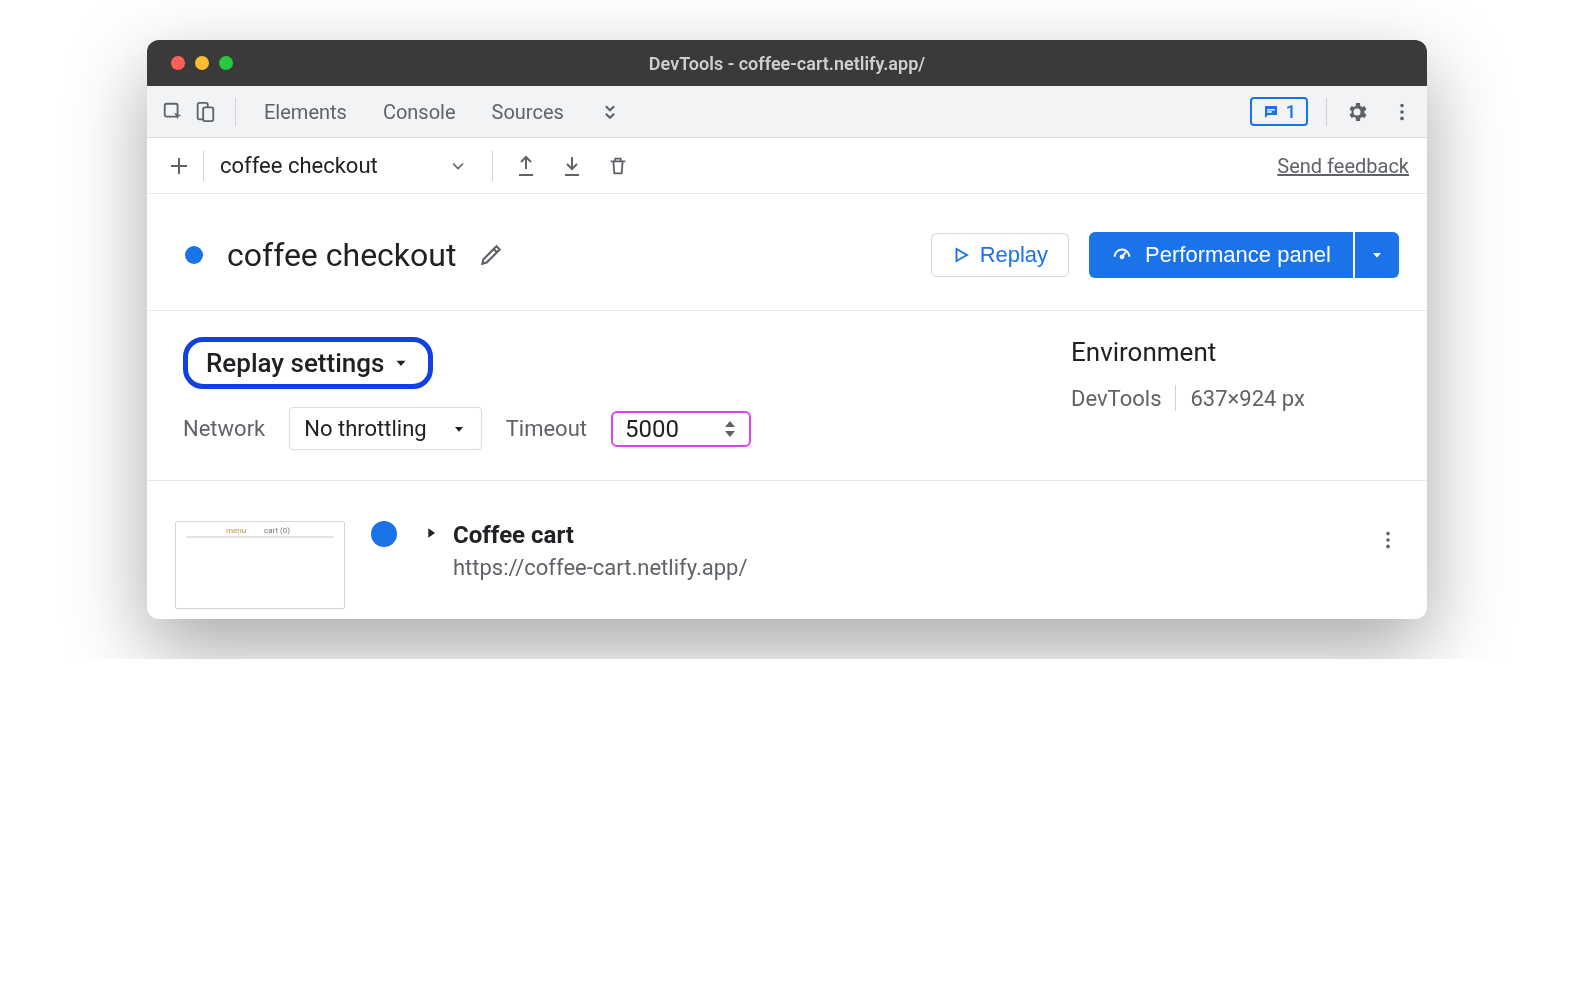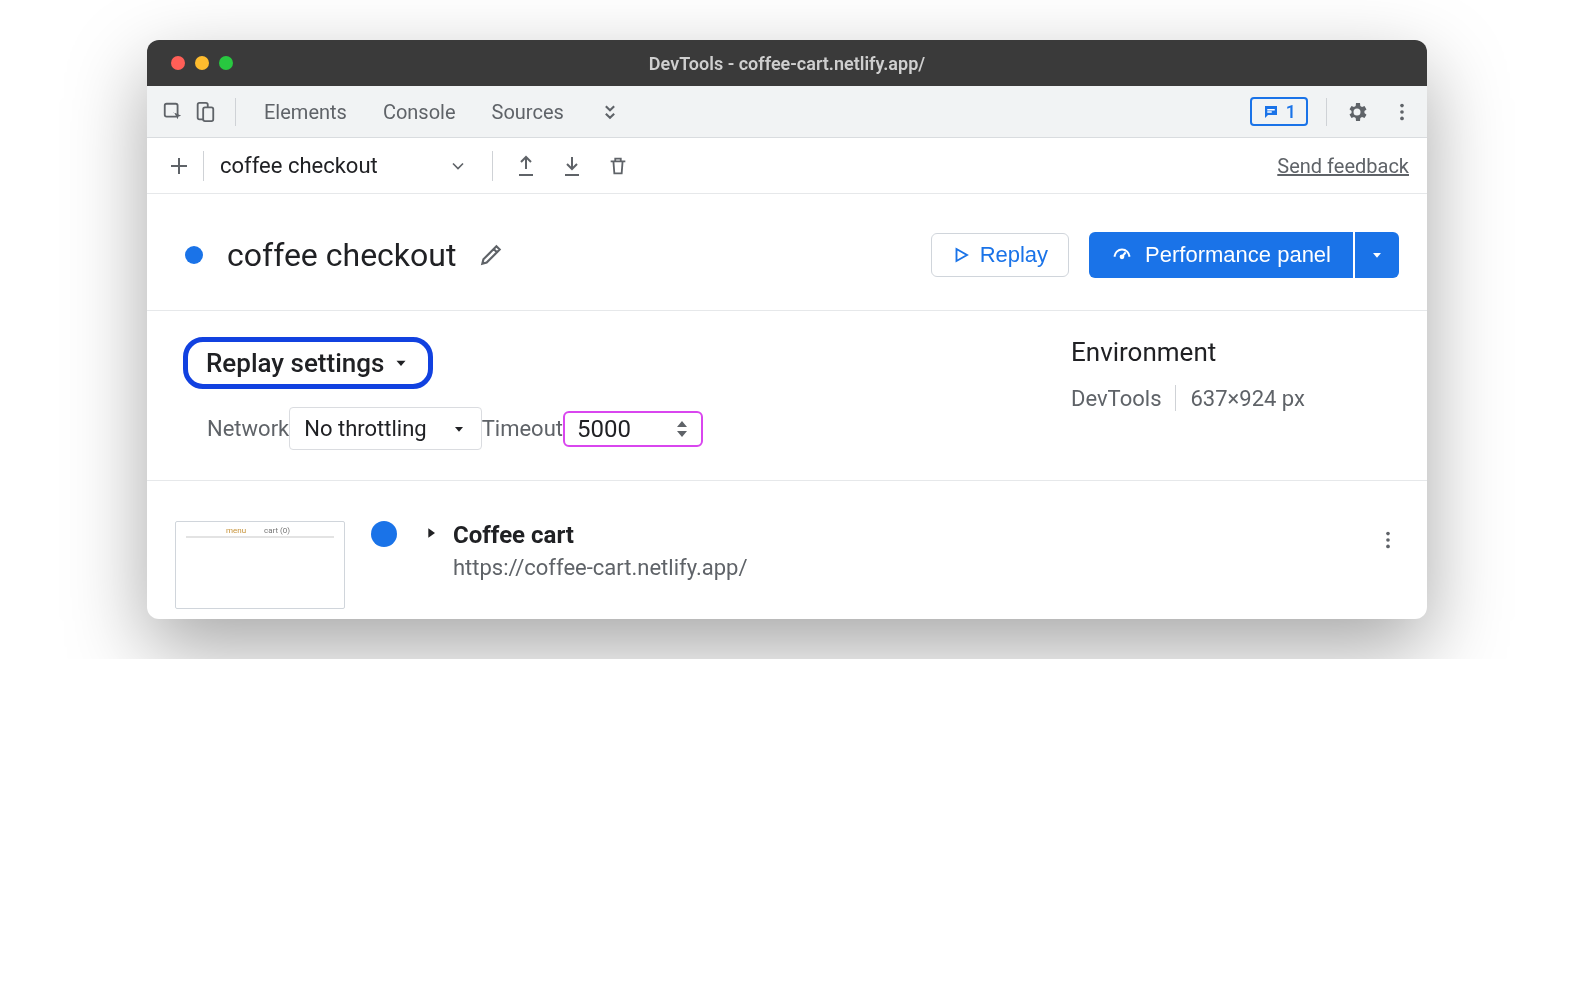--- a/index.html
+++ b/index.html
@@ -106,21 +106,21 @@
   }
   
   .settings-row { display:flex; padding: 26px 36px 30px 36px; border-bottom: 1px solid #e6e8ea; gap: 40px; }
   .settings-left { flex:1; }
   .replay-settings {
     display:inline-flex; align-items:center; gap:8px;
     font-size: 26px; color:#202124; font-weight:500;
     border: 5px solid #1141e0; border-radius: 20px;
     padding: 6px 18px;
   }
-  .controls-line { display:flex; align-items:center; margin-top: 18px; margin-left: 24px; }
+  .controls-line { display:flex; align-items:center; gap: 24px; margin-top: 18px; margin-left: 0; }
   .lbl { color:#5f6368; font-size:22px; }
   .select-box {
     border:1px solid #dadce0; border-radius:4px;
     padding: 8px 14px; display:flex; align-items:center; gap: 24px;
     font-size:22px; color:#202124; background:#fff;
   }
   .num-box {
     border:2px solid #d946ef; border-radius:6px;
     padding: 2px 12px; display:flex; align-items:center; gap: 18px;
     font-size:24px; color:#202124; background:#fff; min-width: 140px; justify-content:space-between;

